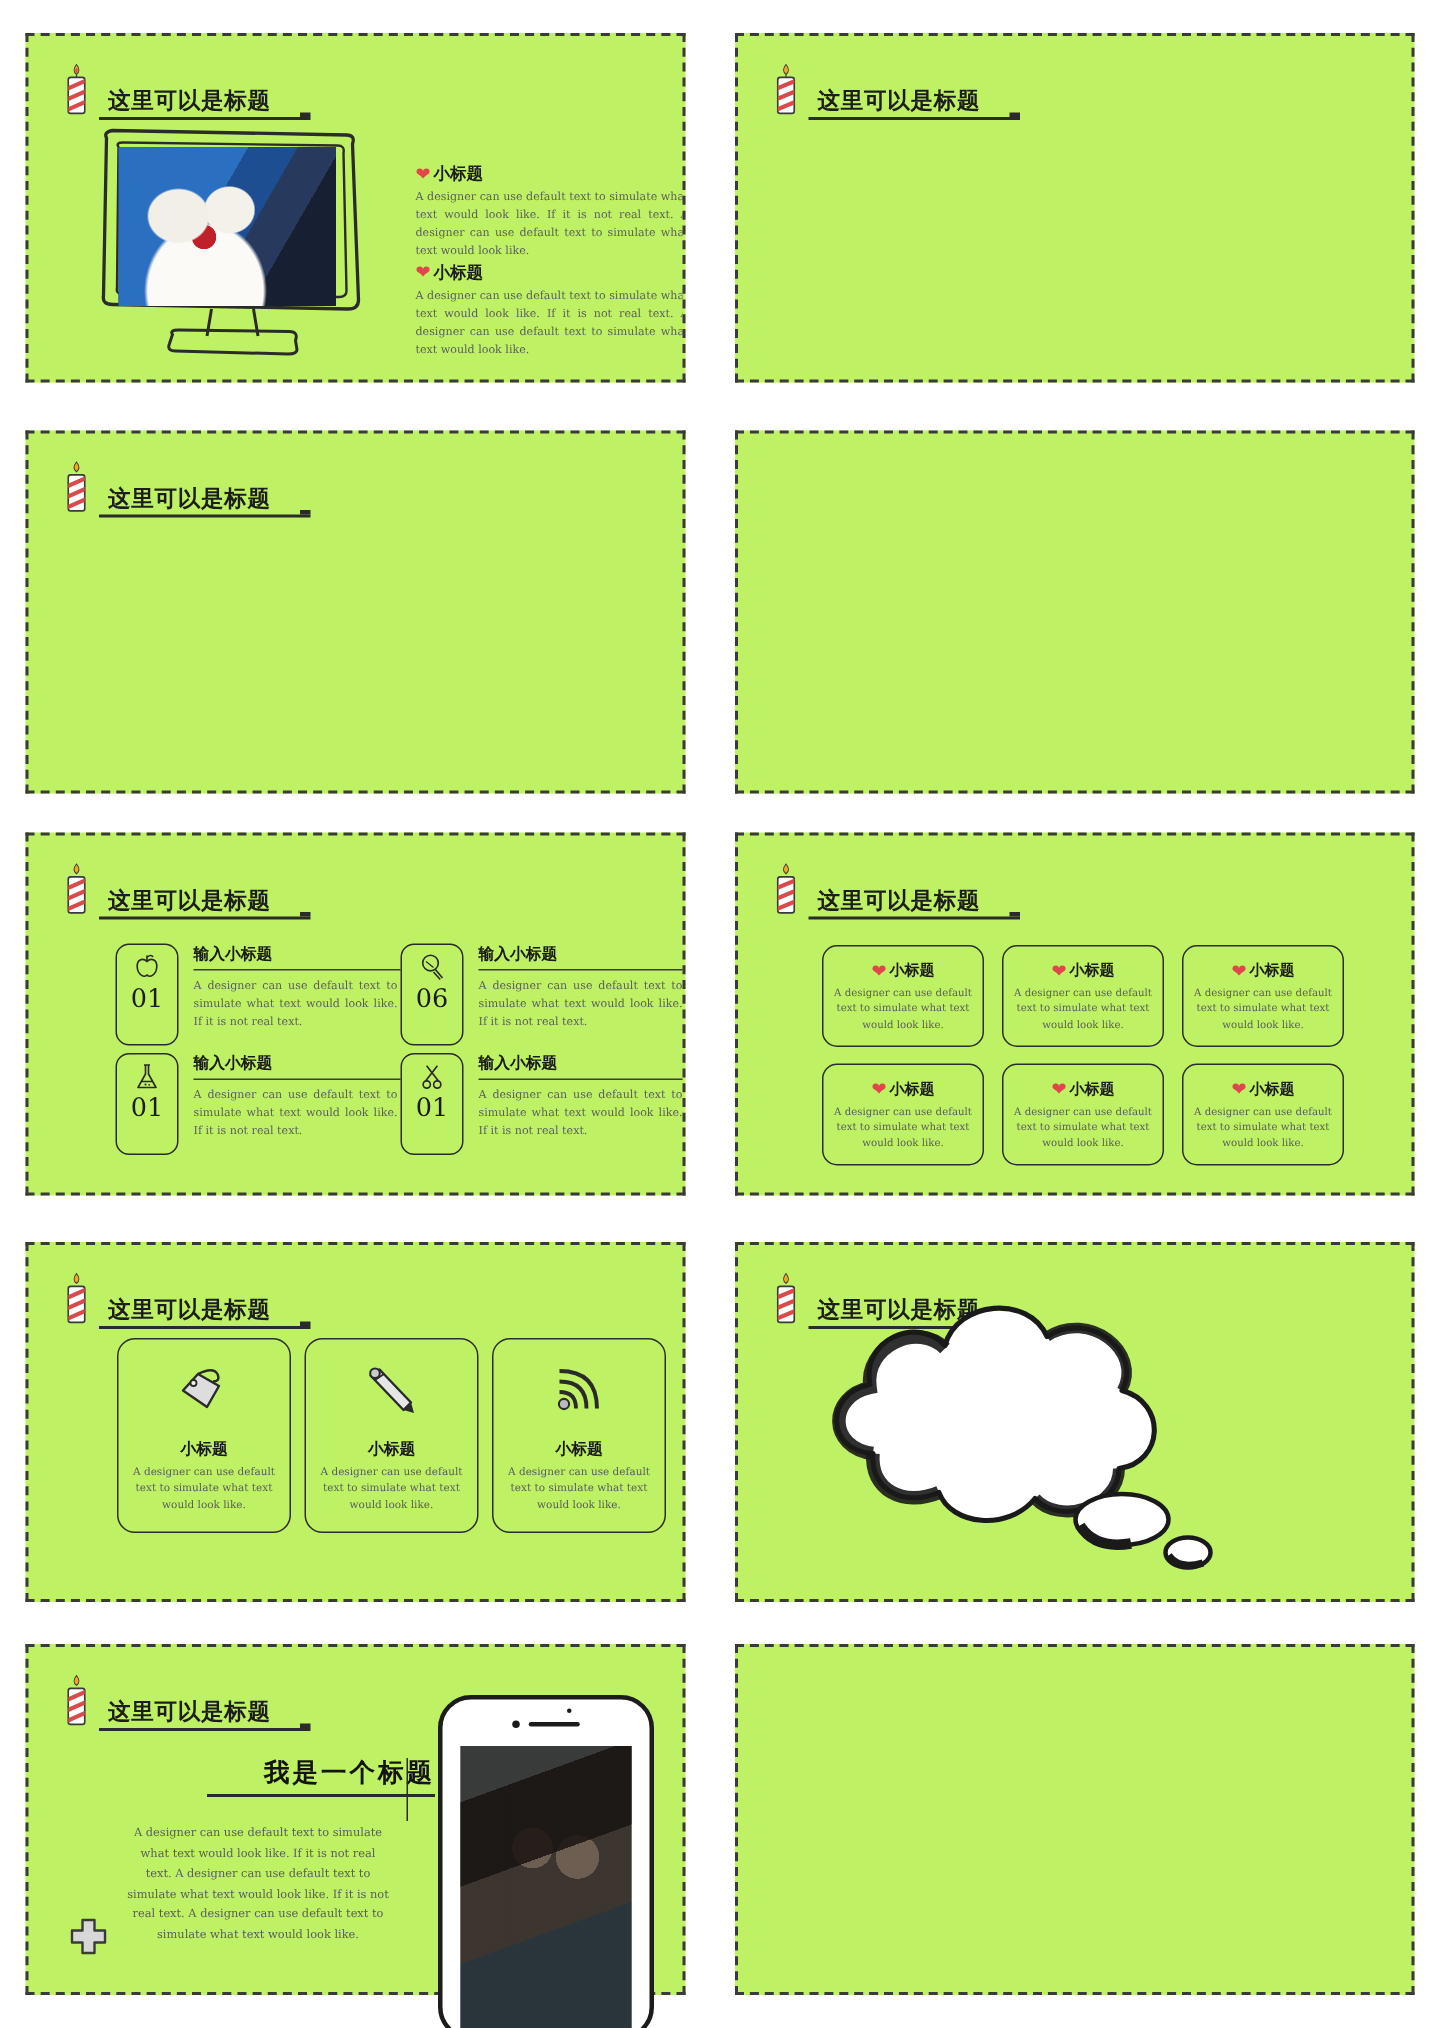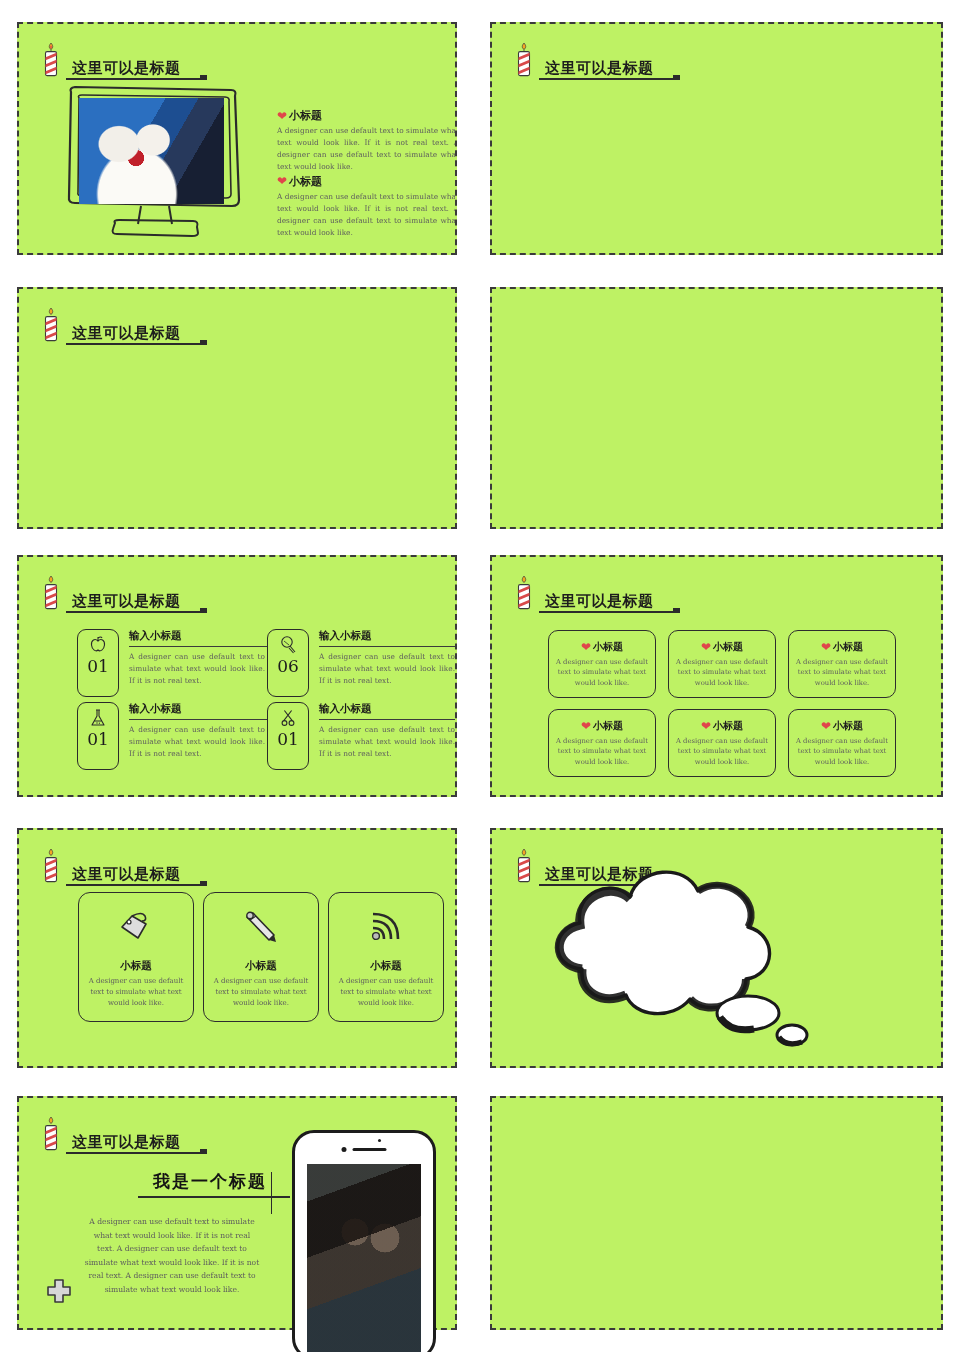--- a/index.html
+++ b/index.html
@@ -98,21 +98,21 @@
     font-family:"DejaVu Sans", sans-serif; font-weight:bold; font-size:10.5px; color:#1a1a1a;
     margin-top:12px; margin-bottom:3px;
   }
   .tallcard .body-copy{ text-align:center; font-size:7px; line-height:1.6; }
 
   
   .cloud{ position:absolute; left:528px; top:855px; width:300px; height:200px; }
 
   
   .s8-title{
-    position:absolute; left:130px; top:1170px; width:160px; text-align:center;
+    position:absolute; left:130px; top:1170px; width:160px; text-align:right;
   }
   .s8-title .t{
     font-family:"DejaVu Sans", sans-serif; font-weight:bold; font-size:17px; color:#141414;
     letter-spacing:2px;
   }
   .s8-rule{ position:absolute; left:138px; top:1196px; width:152px; height:1.6px; background:#2b2b2b; }
   .s8-vrule{ position:absolute; left:271px; top:1172px; width:1.4px; height:42px; background:#2b2b2b; }
   .s8-copy{ position:absolute; left:84px; top:1215px; width:176px; text-align:center; font-size:7.6px; line-height:1.78;}
   .plus{ position:absolute; left:46px; top:1278px; width:26px; height:26px; }
   .phone{

